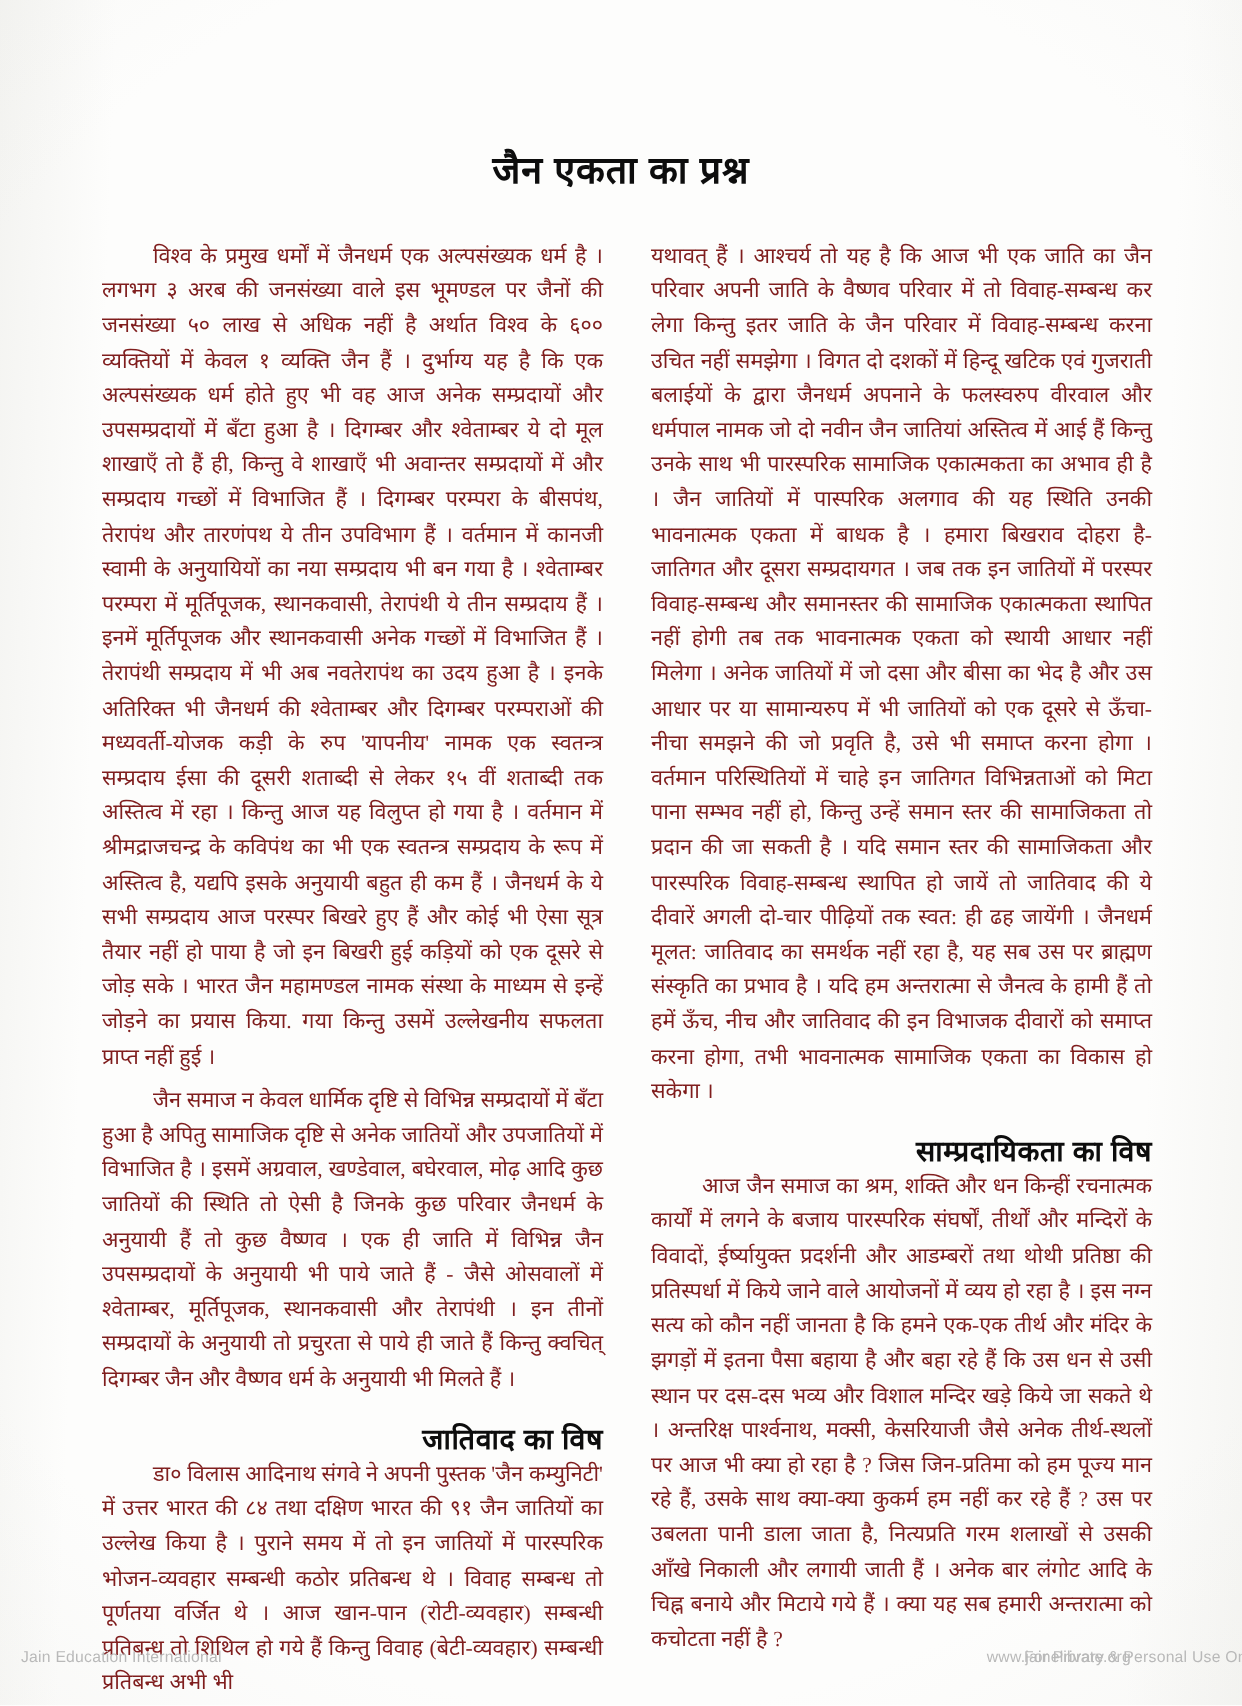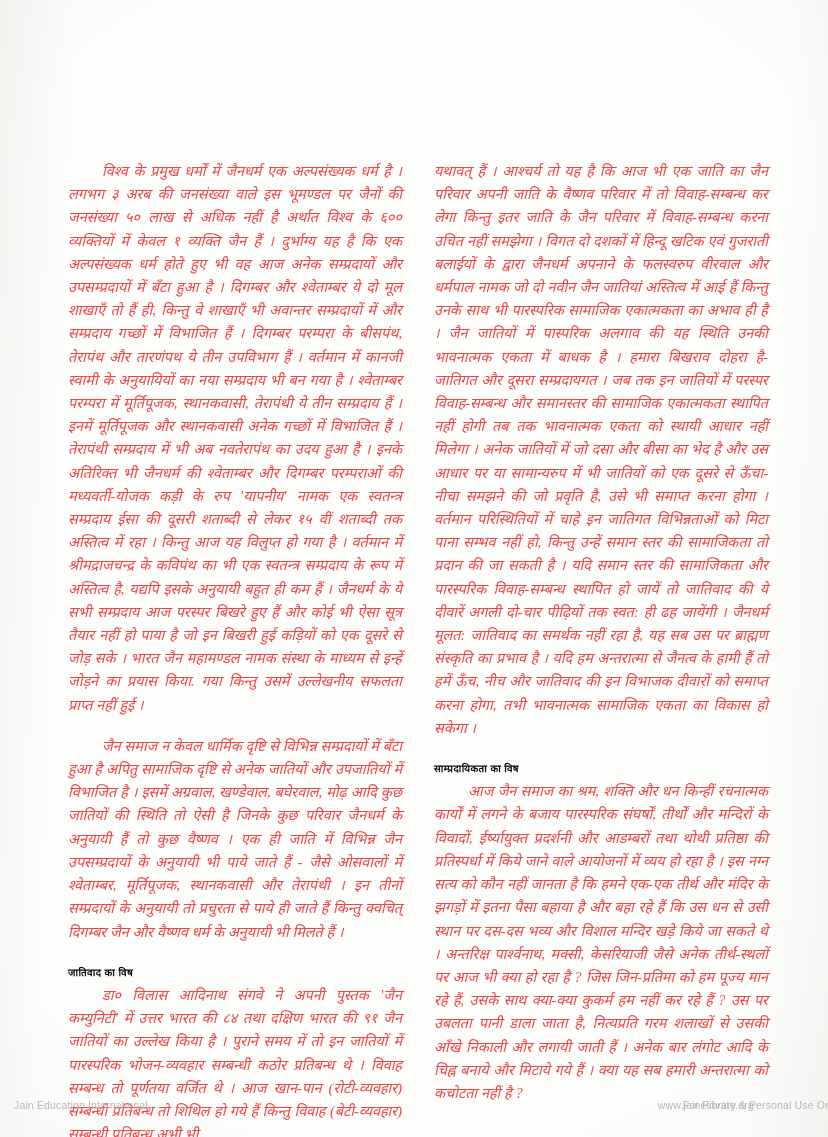--- a/index.html
+++ b/index.html
@@ -51,38 +51,38 @@
   .col {
     width: 334px;
     flex: 0 0 334px;
   }
   .para {
     margin: 0;
     text-align: justify;
     text-justify: inter-word;
     font-size: 14.4px;
     line-height: 23.2px;
-    color: #ef4444;
+    color: #7f1d1d;
     word-spacing: 0.2px;
-    font-style: italic;
   }
   .para.indent {
     text-indent: 34px;
   }
   .para + .para {
-    margin-top: 18px;
+    margin-top: 6px;
   }
   .section-heading {
     margin: 17px 0 0 0;
     font-family: "Liberation Sans", "DejaVu Sans", sans-serif;
     font-weight: bold;
-    font-size: 10px;
+    font-size: 19px;
     line-height: 23.2px;
     letter-spacing: 0.4px;
     color: #0d0d0d;
+    text-align: right;
   }
   .footer {
     position: absolute;
     left: 0;
     bottom: 24px;
     width: 780px;
     height: 16px;
     display: flex;
     align-items: center;
     font-family: "Liberation Sans", "DejaVu Sans", sans-serif;
@@ -108,20 +108,21 @@
     white-space: nowrap;
   }
 </style>
 </head>
 <body>
 
 <div class="page">
 
   <div class="scan-tint"></div>
 
+  <h1 class="page-title">जैन एकता का प्रश्न</h1>
 
   <div class="columns">
 
     <div class="col">
       <p class="para indent">विश्व के प्रमुख धर्मों में जैनधर्म एक अल्पसंख्यक धर्म है । लगभग ३ अरब की जनसंख्या वाले इस भूमण्डल पर जैनों की जनसंख्या ५० लाख से अधिक नहीं है अर्थात विश्व के ६०० व्यक्तियों में केवल १ व्यक्ति जैन हैं । दुर्भाग्य यह है कि एक अल्पसंख्यक धर्म होते हुए भी वह आज अनेक सम्प्रदायों और उपसम्प्रदायों में बँटा हुआ है । दिगम्बर और श्वेताम्बर ये दो मूल शाखाएँ तो हैं ही, किन्तु वे शाखाएँ भी अवान्तर सम्प्रदायों में और सम्प्रदाय गच्छों में विभाजित हैं । दिगम्बर परम्परा के बीसपंथ, तेरापंथ और तारणंपथ ये तीन उपविभाग हैं । वर्तमान में कानजी स्वामी के अनुयायियों का नया सम्प्रदाय भी बन गया है । श्वेताम्बर परम्परा में मूर्तिपूजक, स्थानकवासी, तेरापंथी ये तीन सम्प्रदाय हैं । इनमें मूर्तिपूजक और स्थानकवासी अनेक गच्छों में विभाजित हैं । तेरापंथी सम्प्रदाय में भी अब नवतेरापंथ का उदय हुआ है । इनके अतिरिक्त  भी जैनधर्म की श्वेताम्बर और दिगम्बर परम्पराओं की मध्यवर्ती-योजक कड़ी के रुप 'यापनीय' नामक एक स्वतन्त्र सम्प्रदाय ईसा की दूसरी शताब्दी से लेकर १५ वीं शताब्दी तक अस्तित्व में रहा । किन्तु आज यह विलुप्त हो गया है । वर्तमान में श्रीमद्राजचन्द्र के कविपंथ का भी एक स्वतन्त्र सम्प्रदाय के रूप में अस्तित्व है, यद्यपि इसके अनुयायी बहुत ही कम हैं । जैनधर्म के ये सभी सम्प्रदाय आज परस्पर बिखरे हुए हैं और कोई भी ऐसा सूत्र तैयार नहीं हो पाया है जो इन बिखरी हुई कड़ियों को एक दूसरे से जोड़  सके । भारत जैन महामण्डल नामक संस्था के माध्यम से इन्हें जोड़ने का प्रयास किया. गया किन्तु उसमें उल्लेखनीय  सफलता प्राप्त नहीं हुई ।</p>
       <p class="para indent">जैन समाज न केवल धार्मिक दृष्टि से विभिन्न सम्प्रदायों में बँटा हुआ है अपितु सामाजिक दृष्टि से अनेक जातियों और उपजातियों में विभाजित है । इसमें अग्रवाल, खण्डेवाल, बघेरवाल, मोढ़ आदि कुछ जातियों की स्थिति तो ऐसी है जिनके कुछ परिवार जैनधर्म के अनुयायी हैं तो कुछ वैष्णव । एक ही जाति में विभिन्न जैन उपसम्प्रदायों के अनुयायी भी पाये जाते हैं - जैसे ओसवालों में श्वेताम्बर, मूर्तिपूजक, स्थानकवासी और तेरापंथी । इन तीनों सम्प्रदायों  के अनुयायी तो प्रचुरता से पाये ही जाते हैं किन्तु क्वचित् दिगम्बर जैन और वैष्णव धर्म के अनुयायी भी मिलते हैं ।</p>
       <h2 class="section-heading">जातिवाद का विष</h2>
       <p class="para indent">डा० विलास आदिनाथ संगवे ने अपनी पुस्तक 'जैन कम्युनिटी' में उत्तर भारत की ८४ तथा दक्षिण भारत की ९१ जैन जातियों का उल्लेख किया है । पुराने समय में तो इन जातियों में पारस्परिक भोजन-व्यवहार सम्बन्धी कठोर प्रतिबन्ध थे । विवाह सम्बन्ध तो पूर्णतया वर्जित थे । आज खान-पान (रोटी-व्यवहार) सम्बन्धी प्रतिबन्ध तो शिथिल हो गये हैं किन्तु विवाह (बेटी-व्यवहार) सम्बन्धी प्रतिबन्ध अभी भी</p>
     </div>
 

